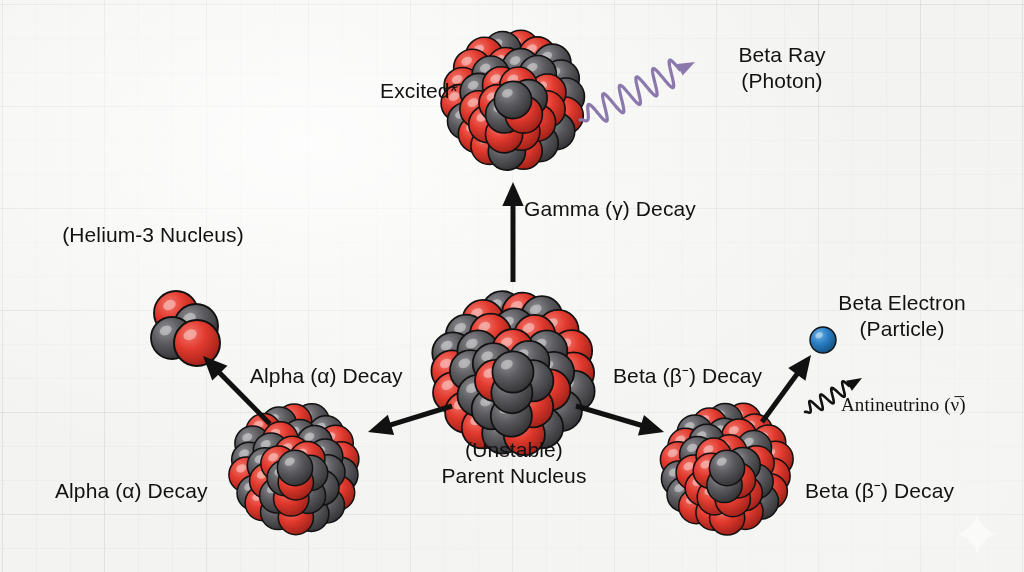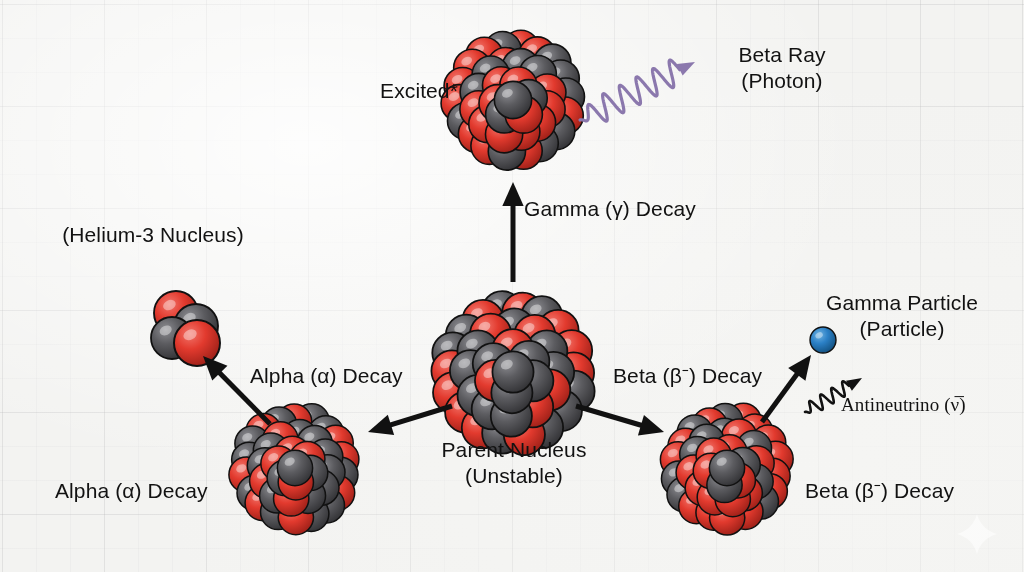--- a/index.html
+++ b/index.html
@@ -726,22 +726,22 @@
       </g>
       <g>
         <path d="M977 514 Q981.4 529.6 997 534 Q981.4 538.4 977 554 Q972.6 538.4 957 534 Q972.6 529.6 977 514 Z" fill="#ffffff" opacity="0.55"></path>
       </g>
     </svg>
 
   <div id="labels">
       <div class="lbl ctr" style="left: 344px; top: 78px; width: 150px; font-size: 21px; color: rgb(18, 18, 18);"><div>Excited*</div></div>
       <div class="lbl ctr" style="left: 692px; top: 42px; width: 180px; font-size: 21px; color: rgb(18, 18, 18);"><div>Beta Ray</div><div>(Photon)</div></div>
       <div class="lbl ctr" style="left: 53px; top: 222px; width: 200px; font-size: 21px; color: rgb(18, 18, 18);"><div>(Helium-3 Nucleus)</div></div>
-      <div class="lbl ctr" style="left: 818px; top: 290px; width: 168px; font-size: 21px; color: rgb(18, 18, 18);"><div>Gamma Particle</div><div>(Particle)</div></div>
+      <div class="lbl ctr" style="left: 818px; top: 290px; width: 168px; font-size: 21px; color: rgb(18, 18, 18);"><div>Beta Electron</div><div>(Particle)</div></div>
       <div class="lbl" style="left: 524px; top: 196px; width: 190px; font-size: 21px; color: rgb(18, 18, 18);"><div>Gamma (γ) Decay</div></div>
       <div class="lbl" style="left: 250px; top: 363px; width: 180px; font-size: 21px; color: rgb(18, 18, 18);"><div>Alpha (α) Decay</div></div>
       <div class="lbl" style="left: 613px; top: 363px; width: 180px; font-size: 21px; color: rgb(18, 18, 18);"><div>Beta (β⁻) Decay</div></div>
       <div class="lbl" style="left: 841px; top: 392px; width: 180px; font-size: 19px; color: rgb(18, 18, 18); font-family: Liberation Serif, serif;"><div>Antineutrino (ν̅)</div></div>
-      <div class="lbl ctr" style="left: 414px; top: 437px; width: 200px; font-size: 21px; color: rgb(18, 18, 18);"><div>Parent Nucleus</div><div>(Unstable)</div></div>
+      <div class="lbl ctr" style="left: 414px; top: 437px; width: 200px; font-size: 21px; color: rgb(18, 18, 18);"><div>(Unstable)</div><div>Parent Nucleus</div></div>
       <div class="lbl" style="left: 55px; top: 478px; width: 190px; font-size: 21px; color: rgb(18, 18, 18);"><div>Alpha (α) Decay</div></div>
       <div class="lbl" style="left: 805px; top: 478px; width: 190px; font-size: 21px; color: rgb(18, 18, 18);"><div>Beta (β⁻) Decay</div></div>
     </div>
 </div>
 
 </body></html>

